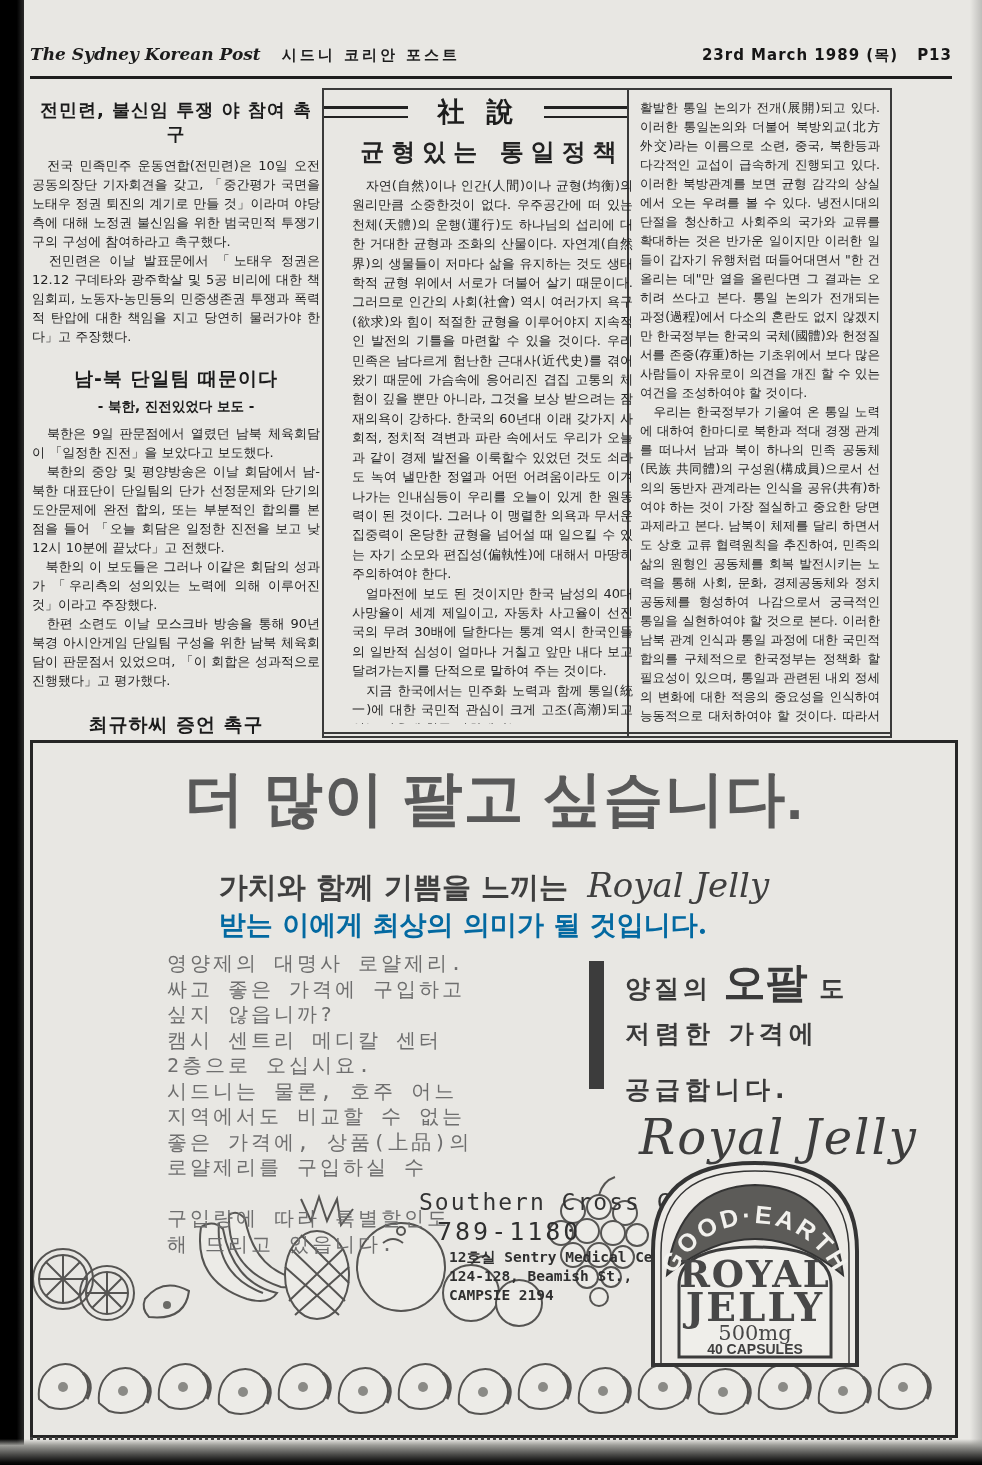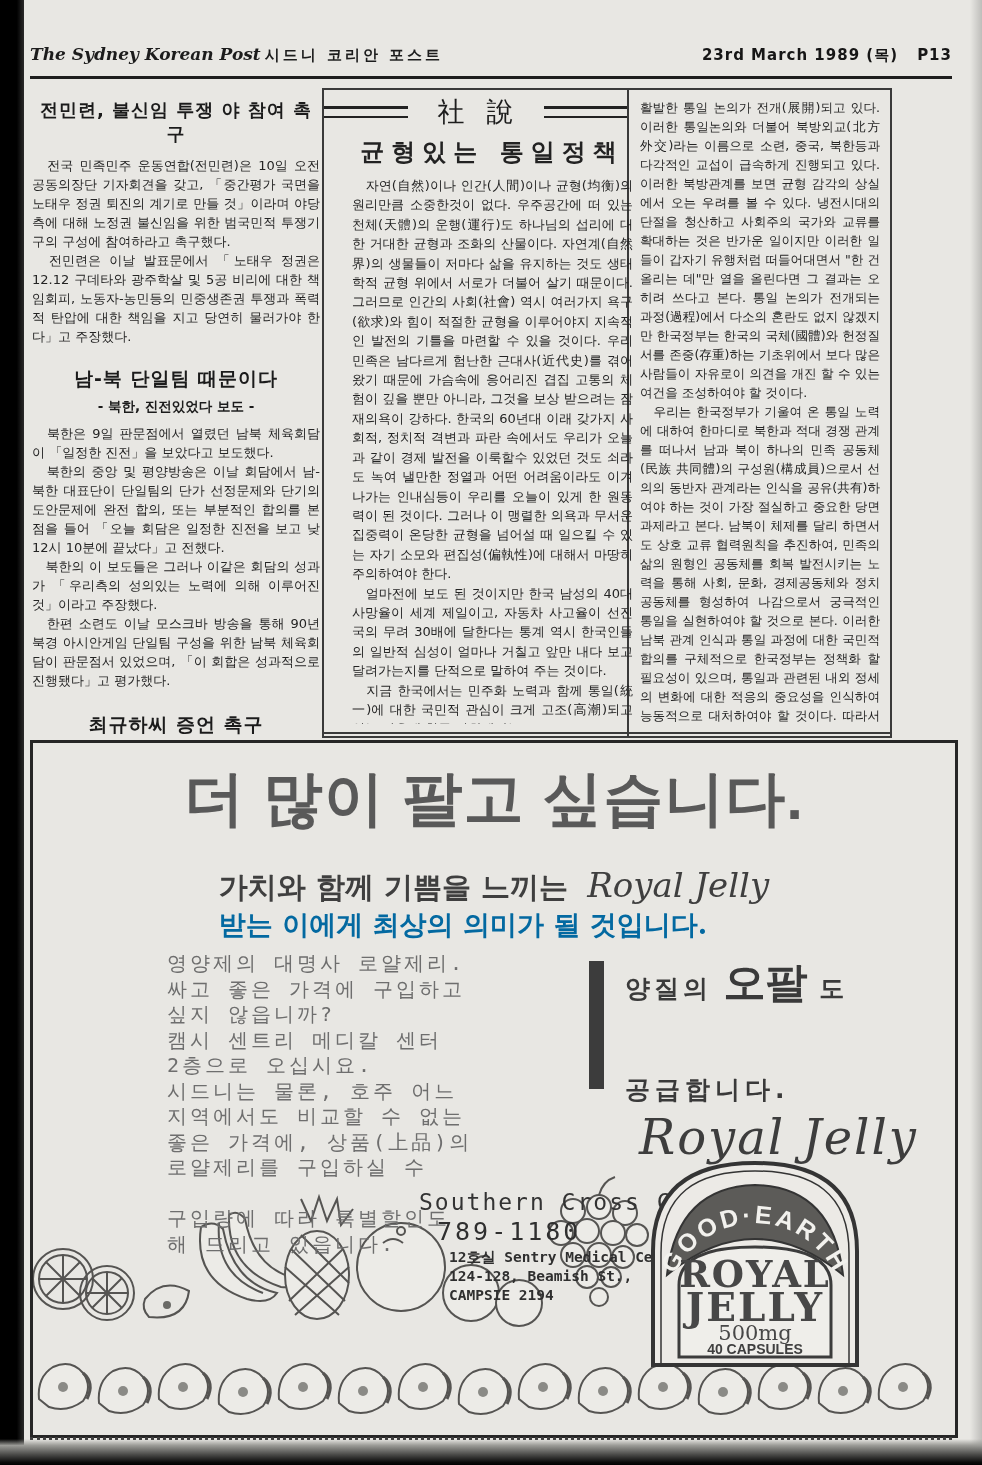--- a/index.html
+++ b/index.html
@@ -10,37 +10,37 @@
     font-family:"DejaVu Sans", sans-serif; color:#222;
   }
   .abs{position:absolute;}
   
   .scan-left{left:0;top:0;width:24px;height:100%;background:linear-gradient(to right,#000 0 70%,#2a2a2a);}
   .scan-bottom{left:0;bottom:0;width:100%;height:26px;
     background:linear-gradient(to bottom,rgba(138,138,134,0),#9a9a96 25%,#4a4a48 60%,#0a0a0a 90%,#000);}
   .scan-right{right:0;top:0;width:12px;height:100%;background:linear-gradient(to left,rgba(0,0,0,.18),rgba(0,0,0,0));}
   
   .masthead{left:30px;top:44px;width:922px;height:28px;display:flex;align-items:baseline;justify-content:space-between;}
-  .mast-left{display:flex;align-items:baseline;gap:4px;}
+  .mast-left{display:flex;align-items:baseline;gap:21px;}
   .mast-en{font-family:"DejaVu Serif",serif;font-style:italic;font-weight:bold;font-size:17px;color:#1c1c1c;}
   .mast-ko{font-weight:bold;font-size:15px;letter-spacing:3px;color:#1c1c1c;}
   .mast-date{font-weight:bold;font-size:15px;color:#161616;letter-spacing:1px;}
   .header-rule{left:30px;top:76px;width:922px;height:3px;background:#1e1e1e;}
   
   .left-col{left:32px;top:88px;width:288px;height:648px;overflow:hidden;}
   .article-headline{font-size:18px;font-weight:bold;text-align:center;letter-spacing:1px;color:#1b1b1b;margin:10px 0 10px;}
   .article-subhead{font-size:13.5px;font-weight:bold;text-align:center;color:#1b1b1b;margin:-4px 0 8px;}
   .article-body{font-size:13px;line-height:19px;text-align:justify;white-space:pre-line;color:#242424;}
   
   .editorial{left:322px;top:88px;width:566px;height:646px;border:2px solid #3a3a3a;}
   .ed-bottom-line{left:0;right:0;bottom:2px;height:2px;background:#3a3a3a;}
   .ed-divider{left:303px;top:0;bottom:0;width:2px;background:#3a3a3a;}
   .ed-header{left:0;top:4px;width:303px;display:flex;align-items:center;justify-content:center;gap:8px;}
   .dbl{width:84px;height:7px;border-top:3px solid #222;border-bottom:2px solid #222;}
-  .ed-label{font-family:"DejaVu Serif",serif;font-weight:normal;font-size:27px;letter-spacing:22px;color:#1d1d1d;text-indent:22px;white-space:nowrap;}
+  .ed-label{font-family:"DejaVu Serif",serif;font-weight:bold;font-size:27px;letter-spacing:22px;color:#1d1d1d;text-indent:22px;white-space:nowrap;}
   .ed-title{left:0;top:46px;width:336px;text-align:center;font-size:24px;font-weight:bold;letter-spacing:7px;color:#222;}
   .ed-col{font-size:13px;line-height:19.4px;text-align:justify;white-space:pre-line;color:#242424;overflow:hidden;}
   .ed-col1{left:28px;top:86px;width:281px;height:548px;}
   .ed-col2{left:316px;top:8px;width:240px;height:628px;font-size:12.6px;line-height:19px;}
   
   .ad-box{left:30px;top:740px;width:922px;height:692px;border:3px solid #262626;overflow:hidden;}
   .ad-headline{left:0;top:16px;width:100%;text-align:center;font-size:60px;font-weight:bold;color:#595959;letter-spacing:1px;font-family:"Liberation Sans",sans-serif;}
   .ad-tagline1{left:0;top:122px;width:100%;text-align:center;color:#3f3f3f;}
   .tag-ko{font-size:29px;font-weight:bold;font-family:"DejaVu Serif",serif;}
   .tag-en{font-size:34px;font-style:italic;font-family:"DejaVu Serif",serif;margin-left:14px;}
@@ -224,20 +224,21 @@
         <div class="ad-line">구입량에 따라 특별할인도</div>
         <div class="ad-line">해 드리고 있읍니다.</div>
       </div>
 
     <div class="abs opal-bar"></div>
     <div class="abs opal1">
       <span class="opal-sm">양질의</span>
       <span class="opal-big">오팔</span>
       <span class="opal-sm">도</span>
     </div>
+    <div class="abs opal2">저렴한 가격에</div>
     <div class="abs opal3">공급합니다.</div>
 
     <div class="abs rj-script">Royal Jelly</div>
 
     <div class="abs contact">
       <div class="contact-co">Southern Cross Co.</div>
       <div class="contact-ph">789-1180</div>
       <div class="contact-ad">12호실 Sentry Medical Centre</div>
       <div class="contact-ad">124-128, Beamish St.,</div>
       <div class="contact-ad">CAMPSIE 2194</div>

